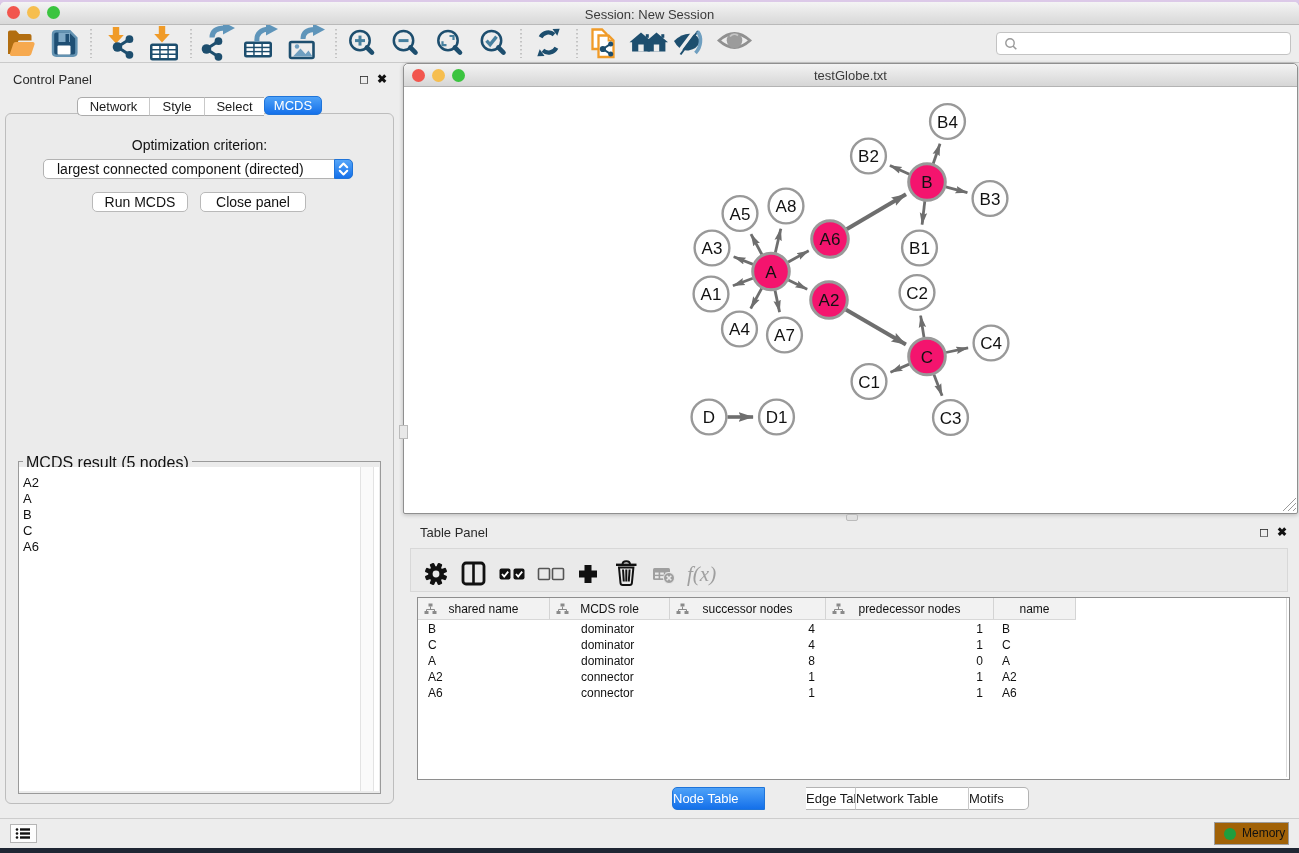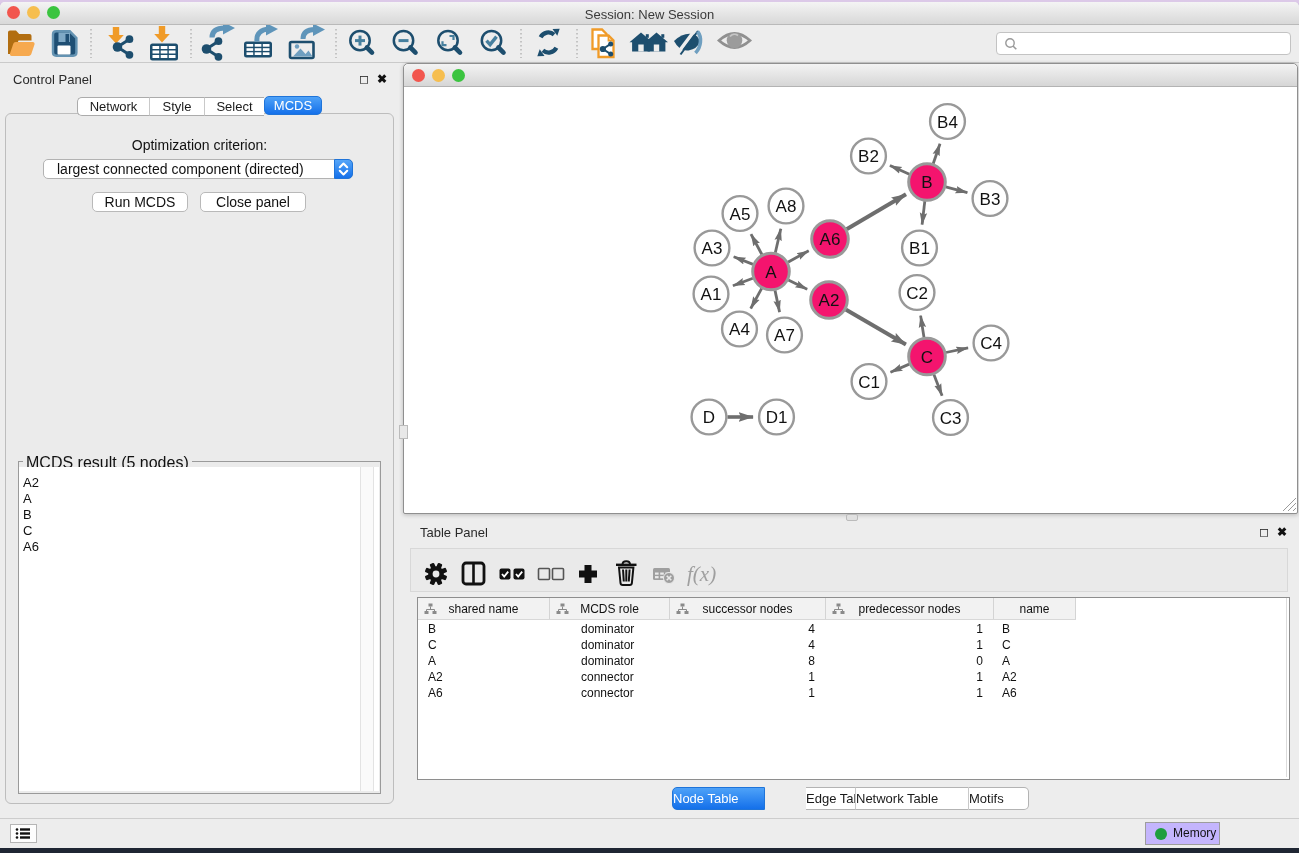--- a/index.html
+++ b/index.html
@@ -50,21 +50,21 @@
 .c3{right:474px;top:1px;}
 .c4{right:306px;top:1px;}
 .c5{left:584px;top:1px;}
 .btab{top:787px;height:21px;line-height:21px;text-align:left;font-size:13px;background:#fff;border-top:1px solid #b3b3b3;border-bottom:1px solid #b3b3b3;color:#1a1a1a;}
 #btabNode{left:672px;width:91px;background:linear-gradient(#4ea2f8,#1470ea);color:#fff;border:1px solid #1f74d9;border-radius:5px 0 0 5px;}
 #btabEdge{left:764px;width:90px;margin-left:42px;}
 #btabNet{left:855px;width:112px;border-left:1px solid #c9c9c9;}
 #btabMot{left:968px;width:59px;border-left:1px solid #c9c9c9;border-right:1px solid #b3b3b3;border-radius:0 5px 5px 0;}
 #statusbar{left:0;top:818px;width:1299px;height:29px;background:#ededed;border-top:1px solid #cdcdcd;}
 #listbtn{left:10px;top:824px;width:25px;height:17px;background:#fdfdfd;border:1px solid #b5b5b5;}
-#membtn{left:1145px;top:822px;width:73px;height:21px;background:#c4b5fd;border:1px solid #9d9d9d;text-align:center;}
+#membtn{left:1214px;top:822px;width:73px;height:21px;background:#a16207;border:1px solid #9d9d9d;text-align:center;}
 #memdot{left:9px;top:5px;width:12px;height:12px;border-radius:50%;background:#1e9e3e;}
 #memtext{left:27px;top:3px;font-size:12px;color:#111;}
 .flbtn{font-size:12px;color:#111;}
 </style></head>
 <body>
 <div id="desk">
 <div class="abs" id="topstrip"></div>
 <div class="abs" id="appbg"></div>
 <div class="abs" id="titlebar">
   <div class="abs tl" style="left:7px;background:#f2564e;"></div>
@@ -213,20 +213,21 @@
   <div class="abs li" style="top:40px;">B</div>
   <div class="abs li" style="top:56px;">C</div>
   <div class="abs li" style="top:72px;">A6</div>
   <div class="abs" id="fsscroll"></div>
 </div>
 <div class="abs" id="gwin">
   <div class="abs" id="gtitle">
     <div class="abs gl" style="left:8px;background:#f2564e;"></div>
     <div class="abs gl" style="left:28px;background:#f6be4f;"></div>
     <div class="abs gl" style="left:48px;background:#3bc440;"></div>
+    <div class="abs" id="gtext">testGlobe.txt</div>
   </div>
   <svg width="893" height="425" style="position:absolute;left:0;top:24px;" font-family="Liberation Sans,sans-serif">
         <defs>
           <marker id="arr" markerWidth="13" markerHeight="10" refX="12" refY="4.5" orient="auto" markerUnits="userSpaceOnUse">
             <path d="M0,0.8 L12.5,4.5 L0,8.2 L2,4.5 z" fill="#6e6e6e"></path>
           </marker>
           <marker id="arrT" markerWidth="16" markerHeight="12" refX="14.5" refY="5.5" orient="auto" markerUnits="userSpaceOnUse">
             <path d="M0,0.6 L15,5.5 L0,10.4 L2.5,5.5 z" fill="#6e6e6e"></path>
           </marker>
         </defs>

